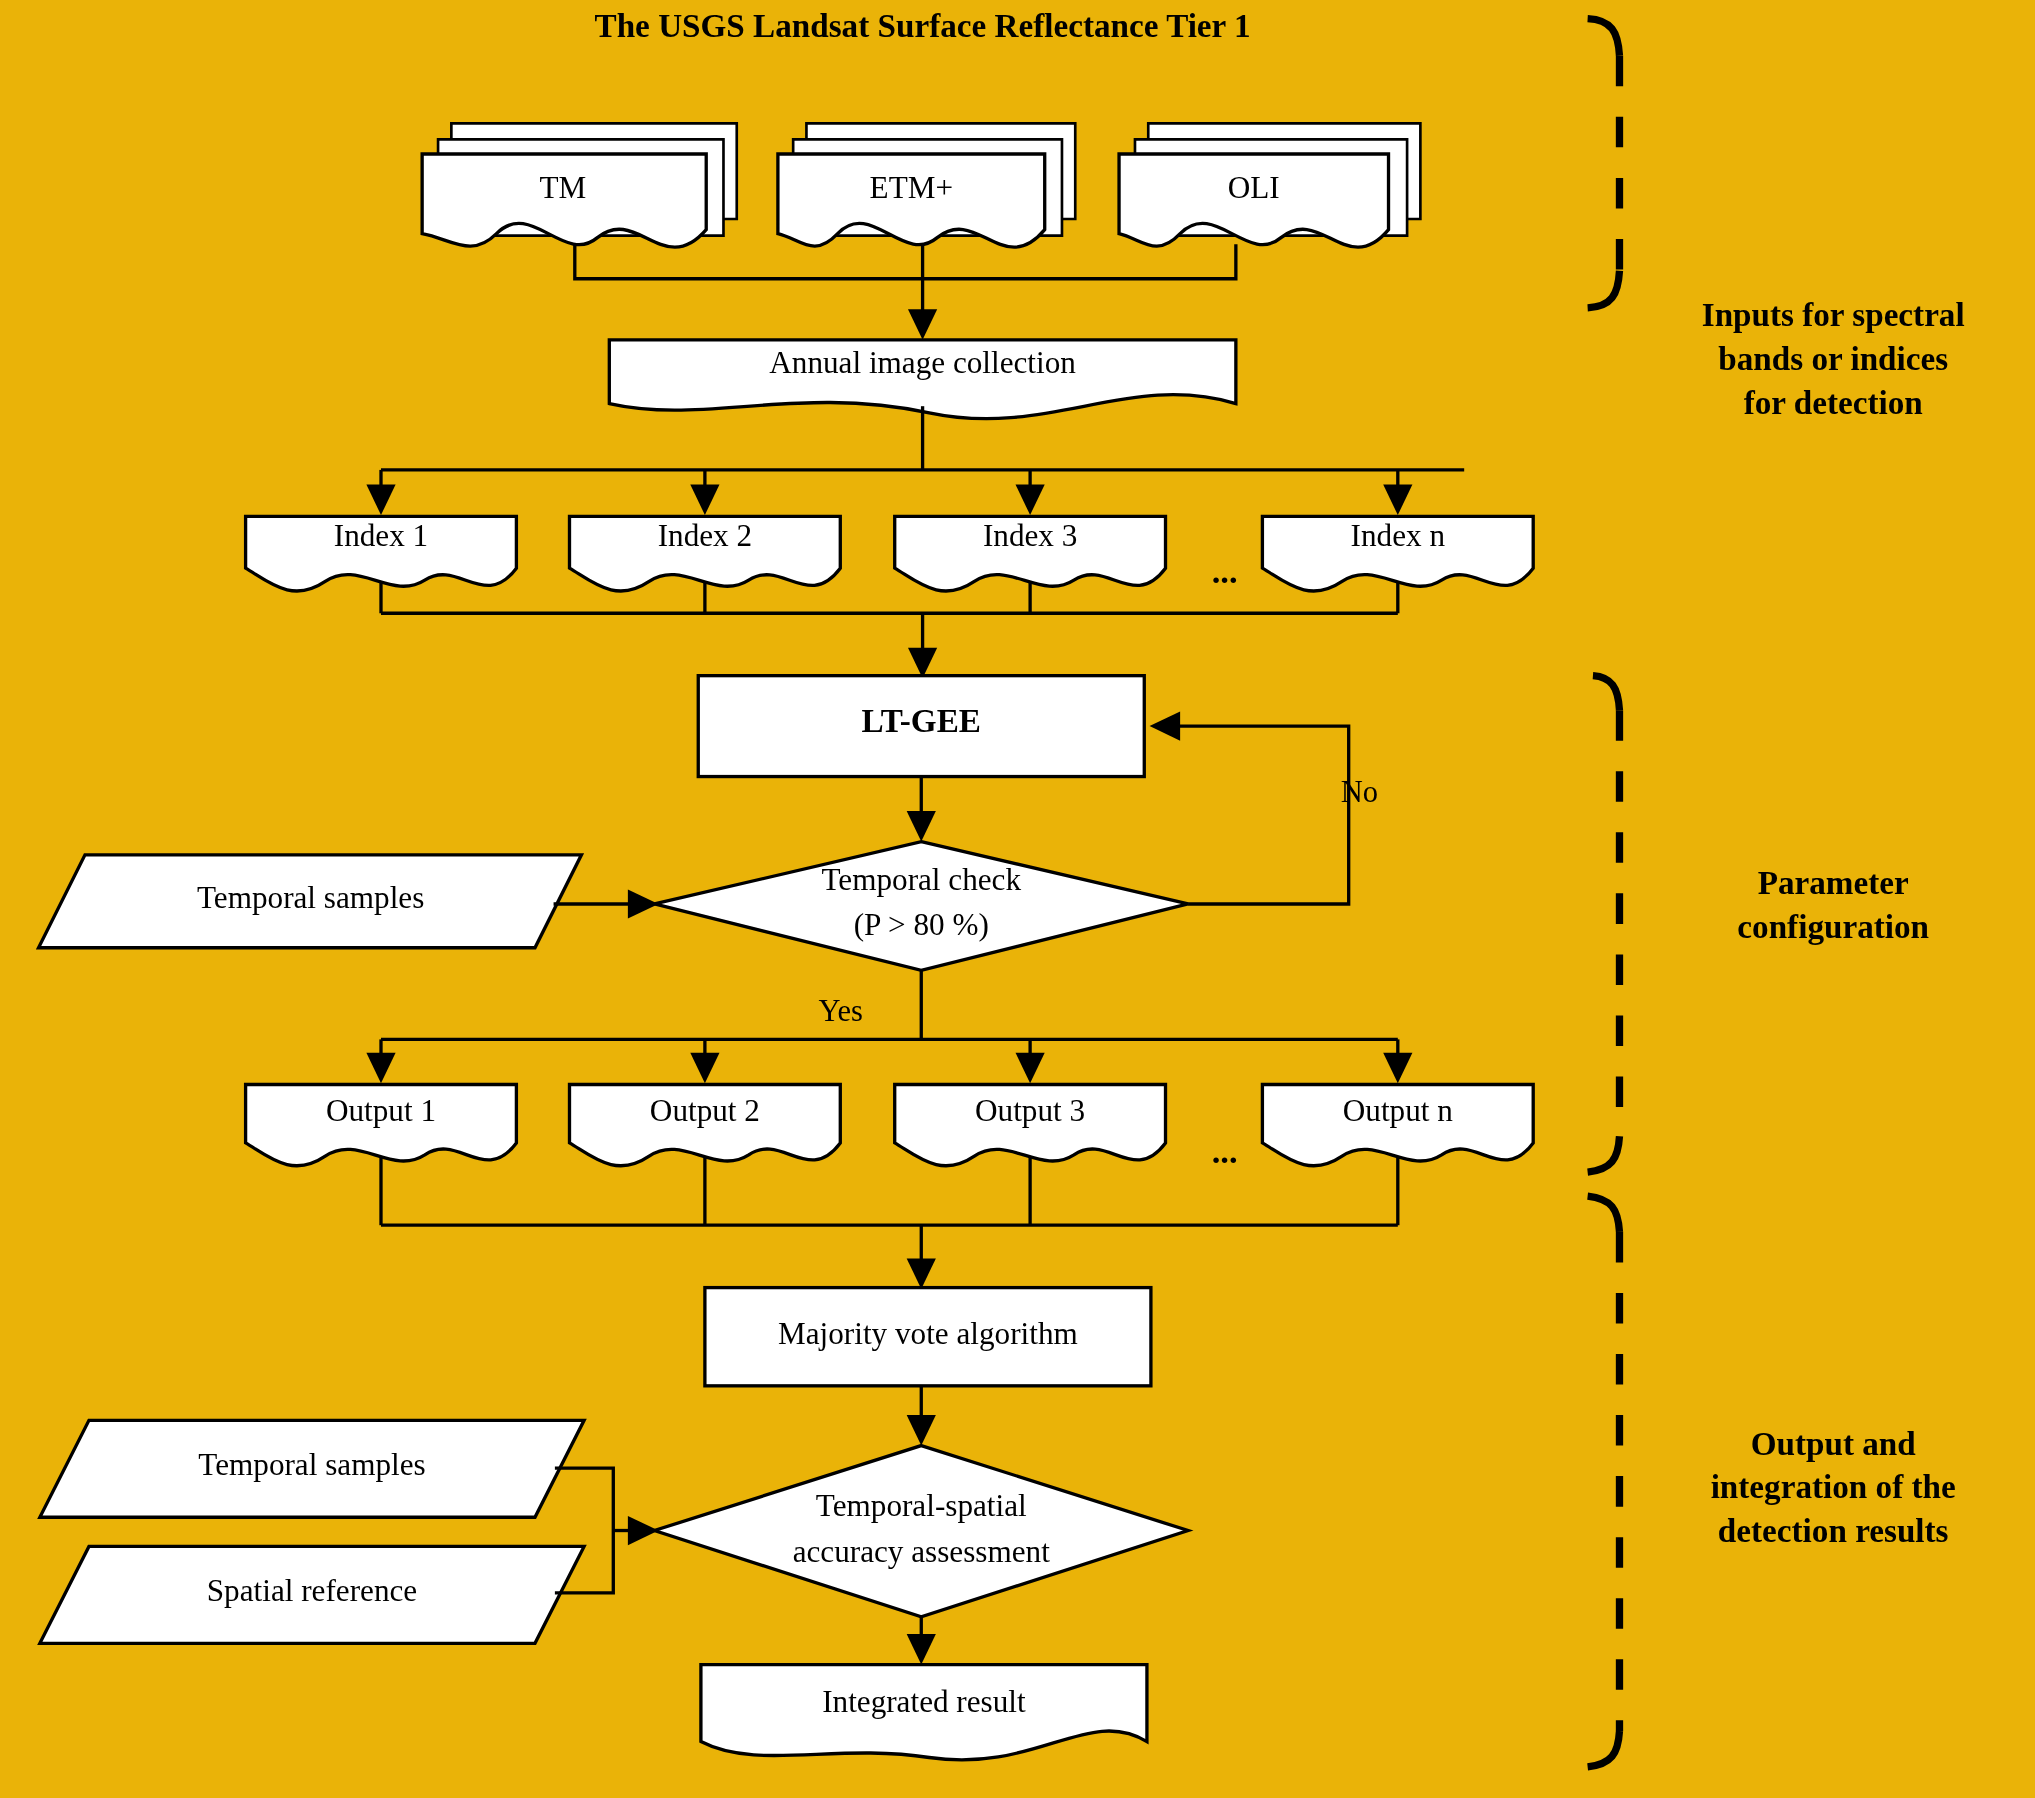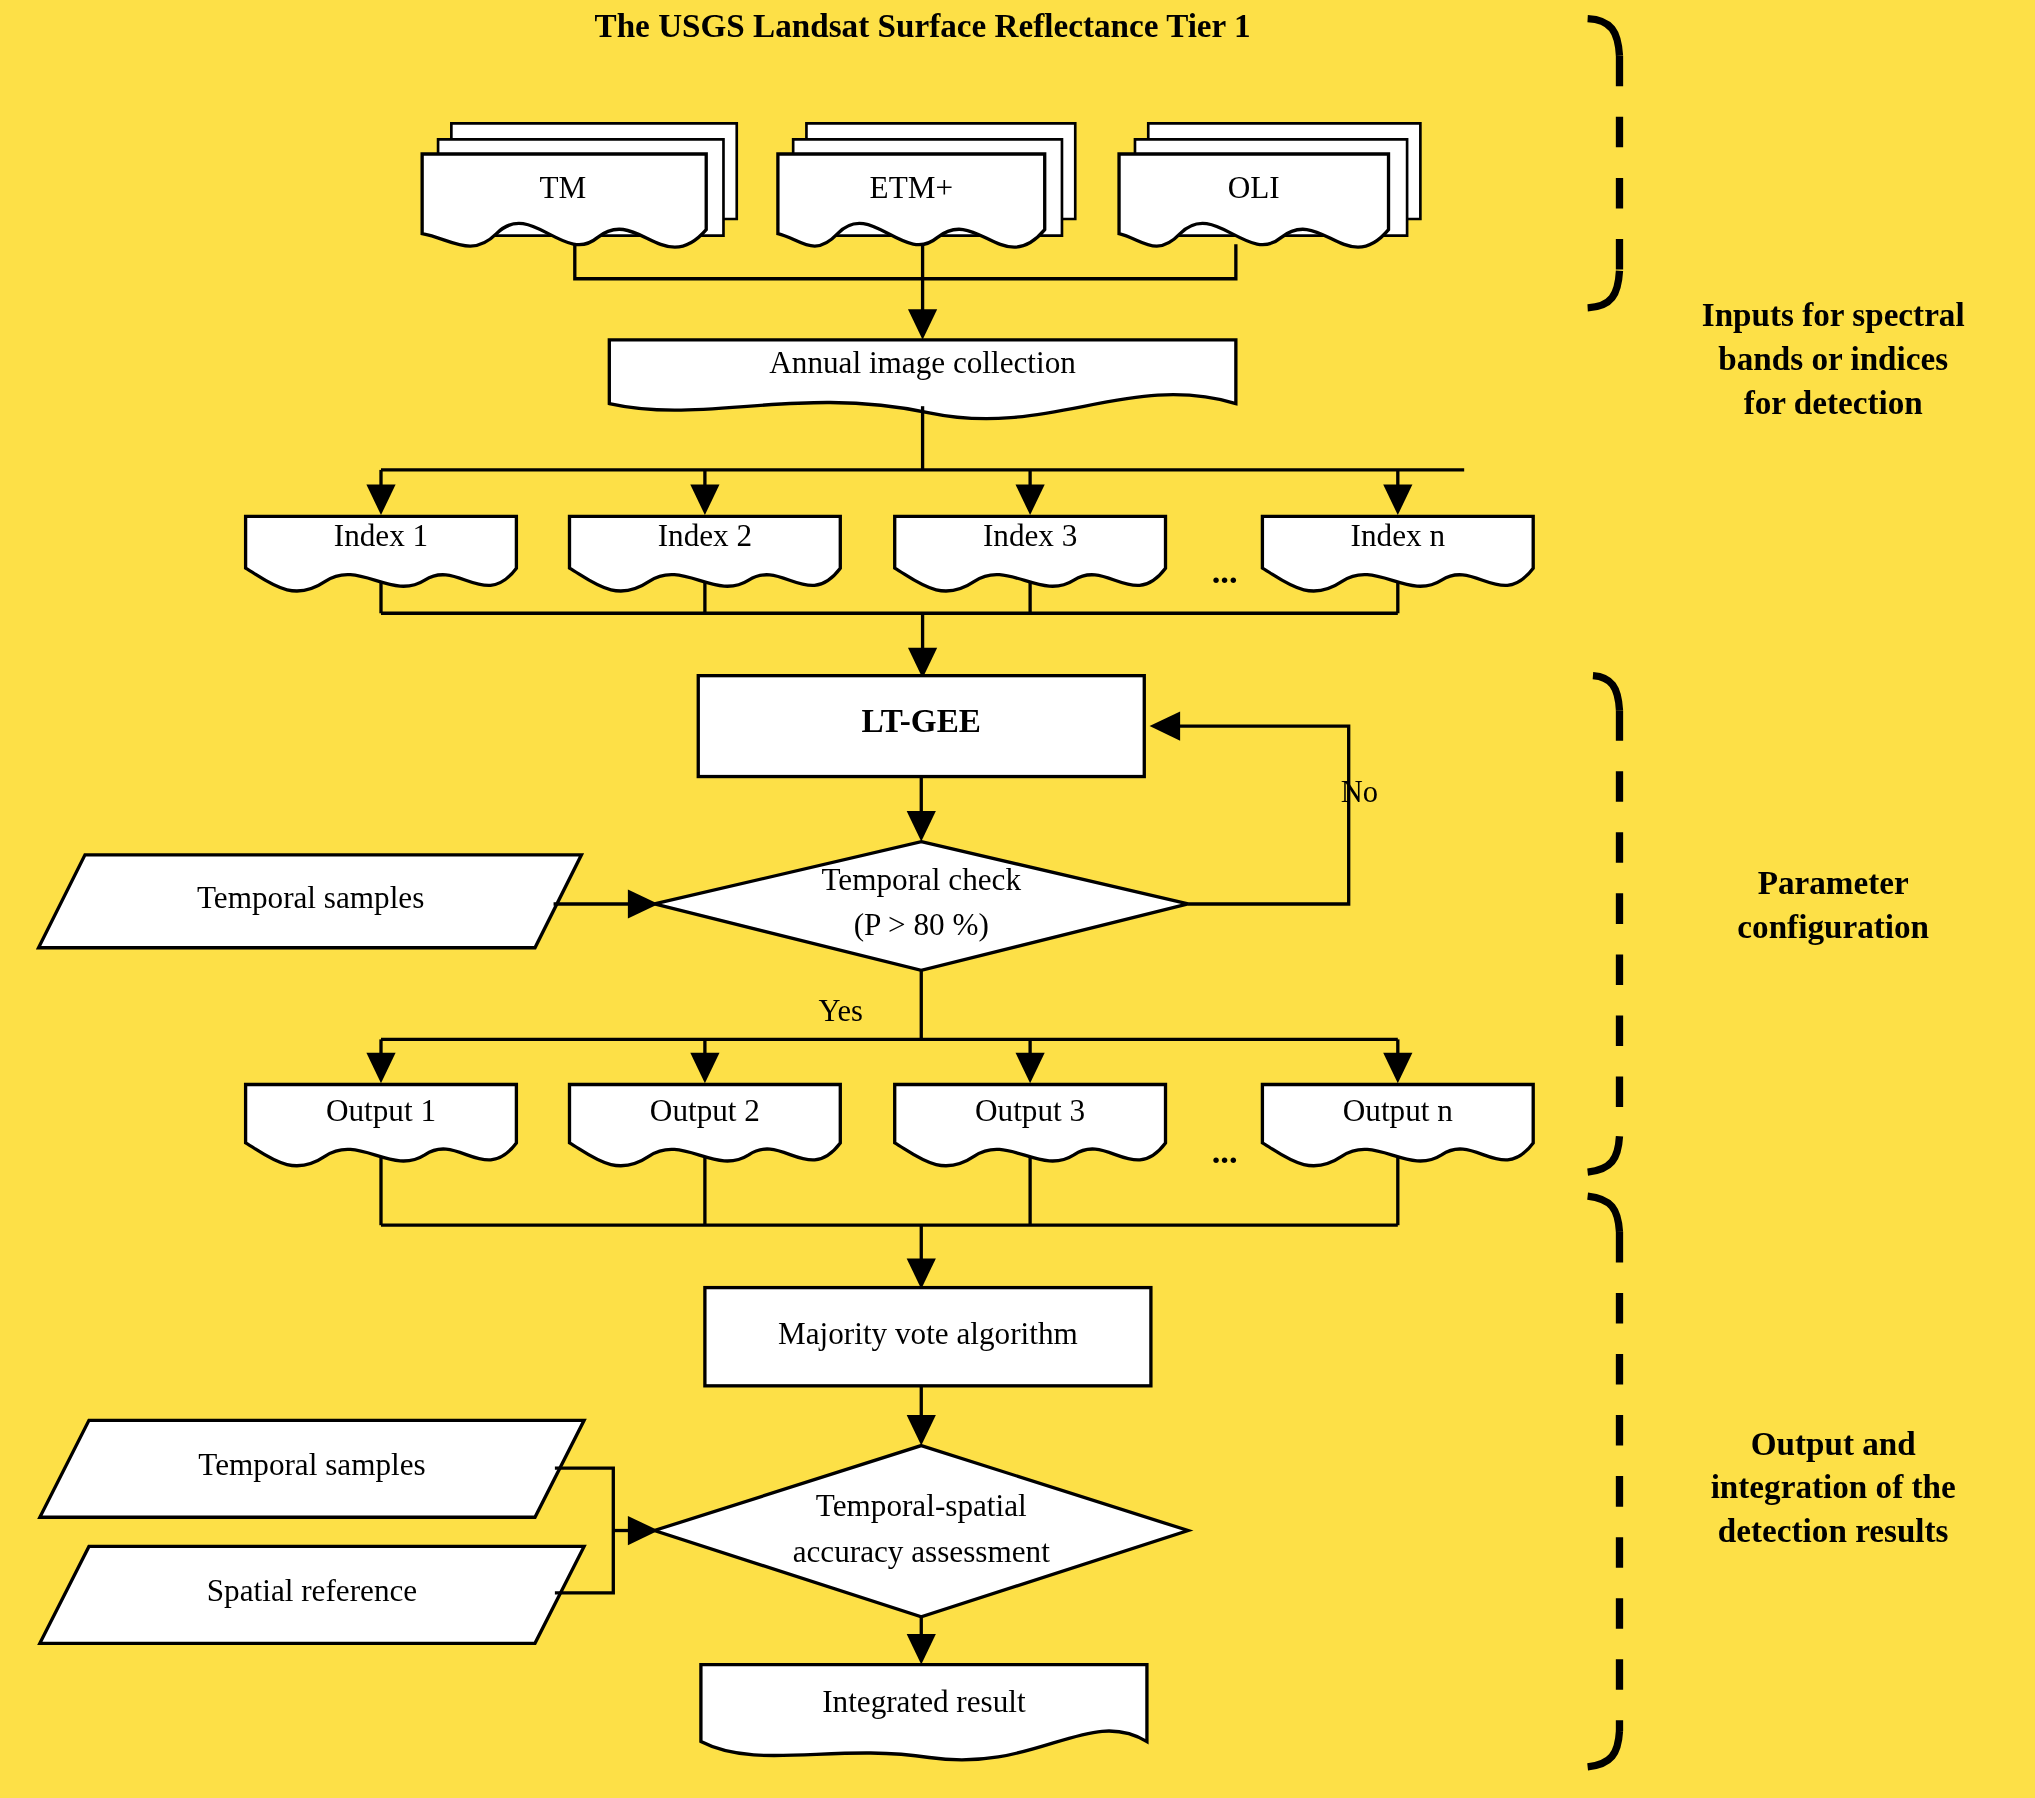--- a/index.html
+++ b/index.html
@@ -7,21 +7,21 @@
     padding: 0;
     background: #ffffff;
   }
   body {
     font-family: "Liberation Serif", "DejaVu Serif", serif;
   }
   #stage {
     position: relative;
     width: 2035px;
     height: 1798px;
-    background: #fde047;
+    background: #eab308;
     overflow: hidden;
   }
   svg.diagram {
     position: absolute;
     left: 0;
     top: 0;
     width: 2035px;
     height: 1798px;
   }
   .shape {

